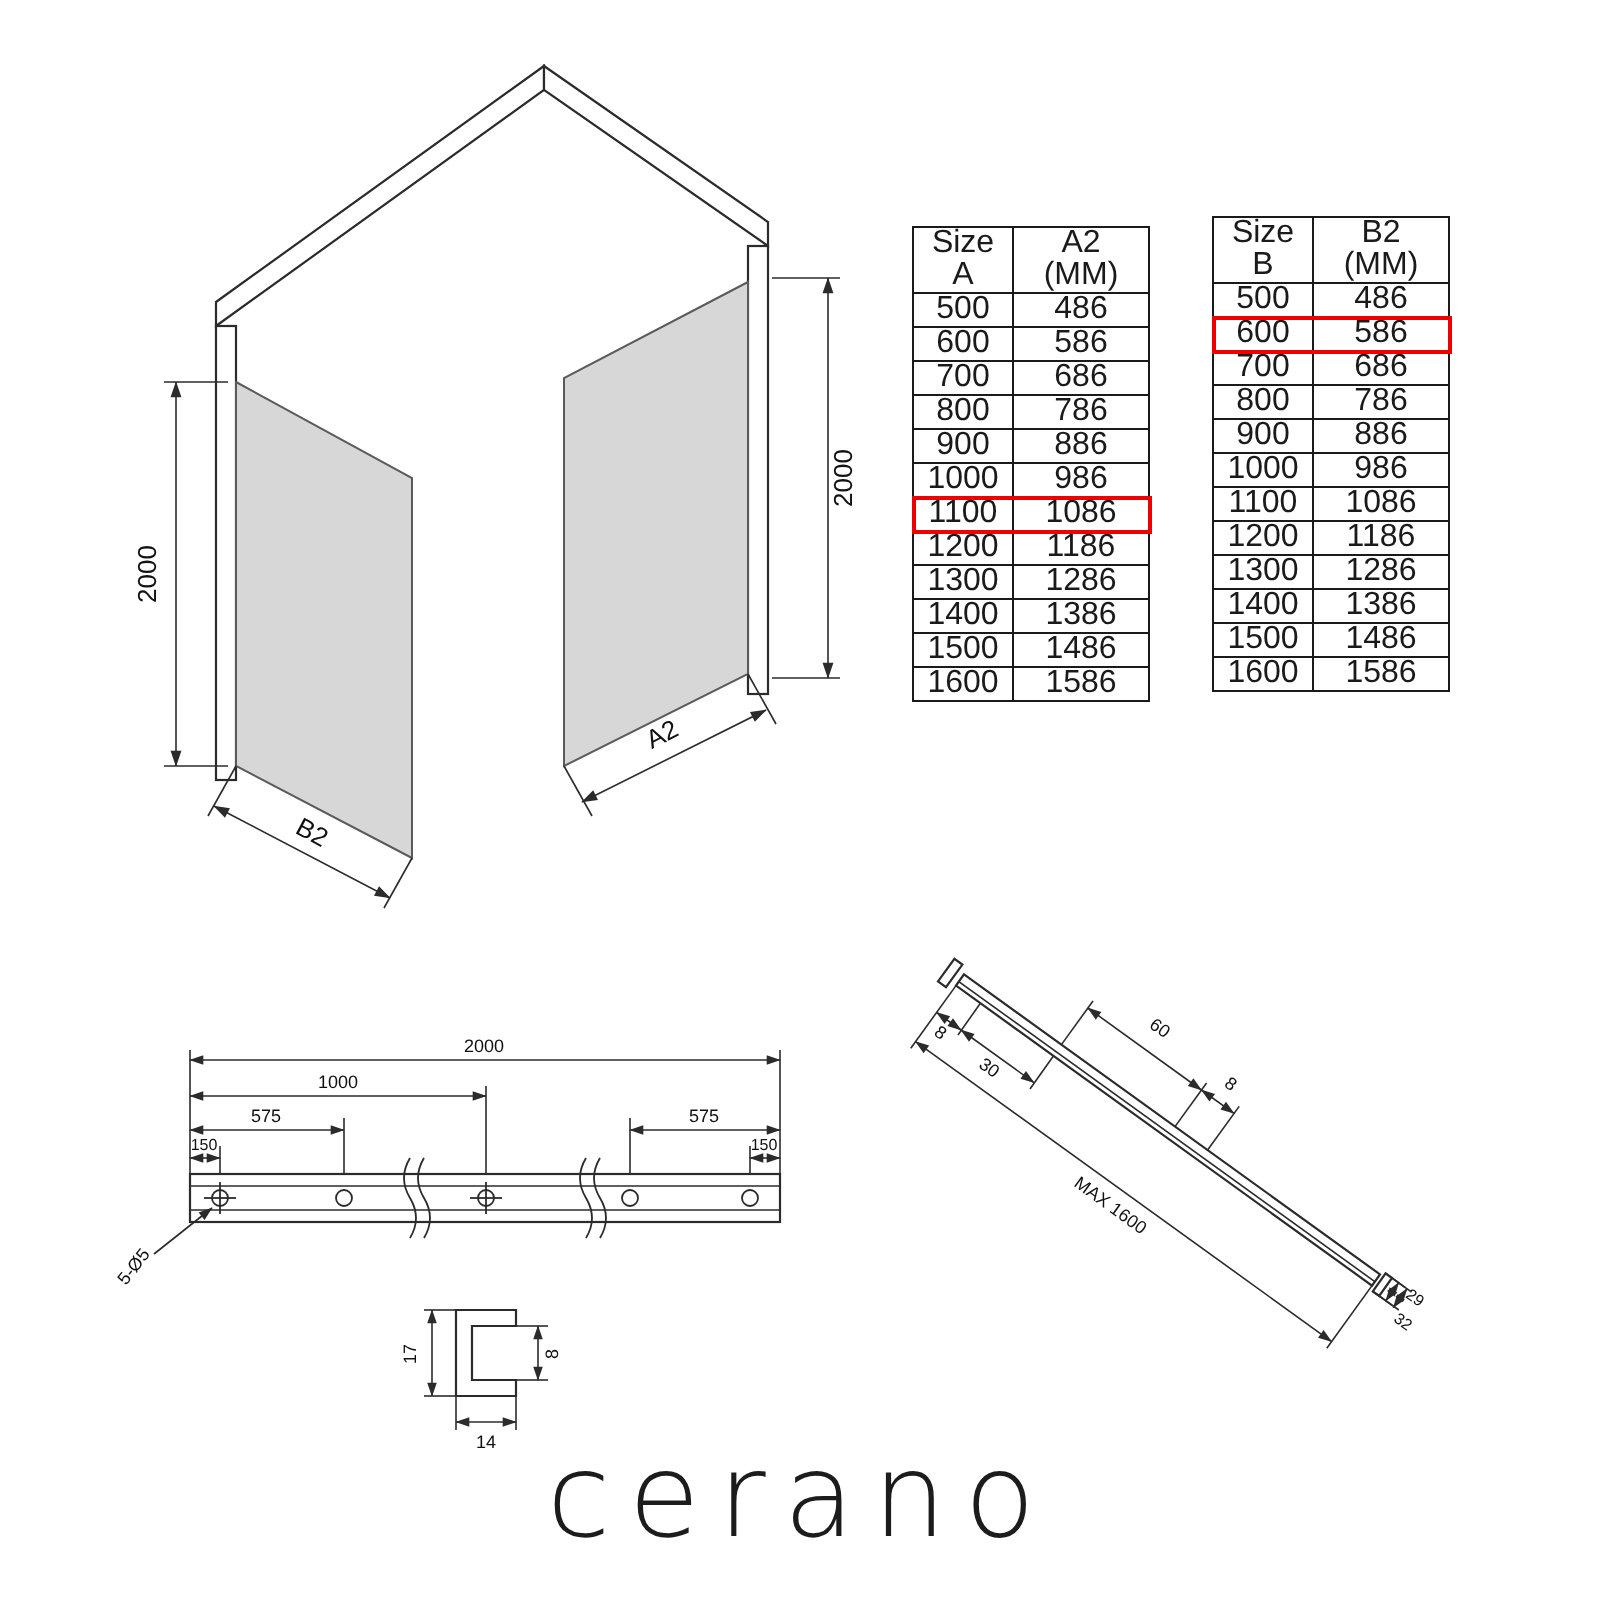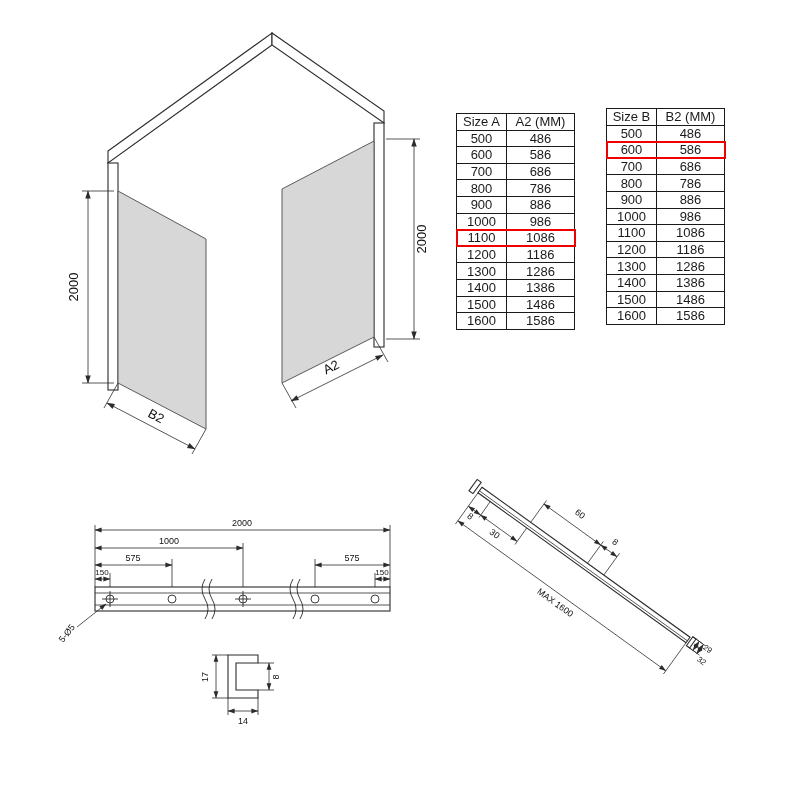--- a/index.html
+++ b/index.html
@@ -9,21 +9,21 @@
   .abs { position:absolute; }
 
   
   .shape  { fill:#ffffff; stroke:#2b2b2b; stroke-width:1.1; }
   .glass  { fill:#d7d7d7; stroke:#5a5a5a; stroke-width:1; }
   .dim    { stroke:#2b2b2b; stroke-width:0.8; fill:none; }
   .thin   { stroke:#2b2b2b; stroke-width:0.8; fill:none; }
   svg text { fill:#111111; font-family:"Liberation Sans", sans-serif; }
 
   
-  .spec { border-collapse:collapse; font-size:13px; background:#fff; }
+  .spec { border-collapse:collapse; font-size:16px; background:#fff; }
   .spec th, .spec td {
     border:1px solid #1a1a1a; text-align:center; vertical-align:middle;
     font-weight:400; height:16.6px; line-height:1; padding:0 4px;
   }
   .spec th:first-child, .spec td:first-child { width:50px; }
   .spec th:last-child,  .spec td:last-child  { width:68px; }
   .spec tr.highlight { outline:2px solid #ee0000; outline-offset:-1px; }
 
   .logo {
     position:absolute; left:0; right:0; top:714px; text-align:center;
@@ -319,14 +319,15 @@
 
     <text font-size="9" text-anchor="middle" transform="translate(20.5,63.7) rotate(36)">8</text>
     <text font-size="9" text-anchor="middle" transform="translate(44.9,81.3) rotate(36)">30</text>
     <text font-size="9" text-anchor="middle" transform="translate(130.2,61.4) rotate(36)">60</text>
     <text font-size="9" text-anchor="middle" transform="translate(165.6,89.4) rotate(36)">8</text>
     <text font-size="9" text-anchor="middle" transform="translate(105.5,150.1) rotate(36)">MAX 1600</text>
     <text font-size="8" text-anchor="middle" transform="translate(258,196) rotate(36)">29</text>
     <text font-size="8" text-anchor="middle" transform="translate(252,208) rotate(36)">32</text>
   </svg>
 
+  <div class="logo">cerano</div>
 
 </div>
 
 </body></html>

